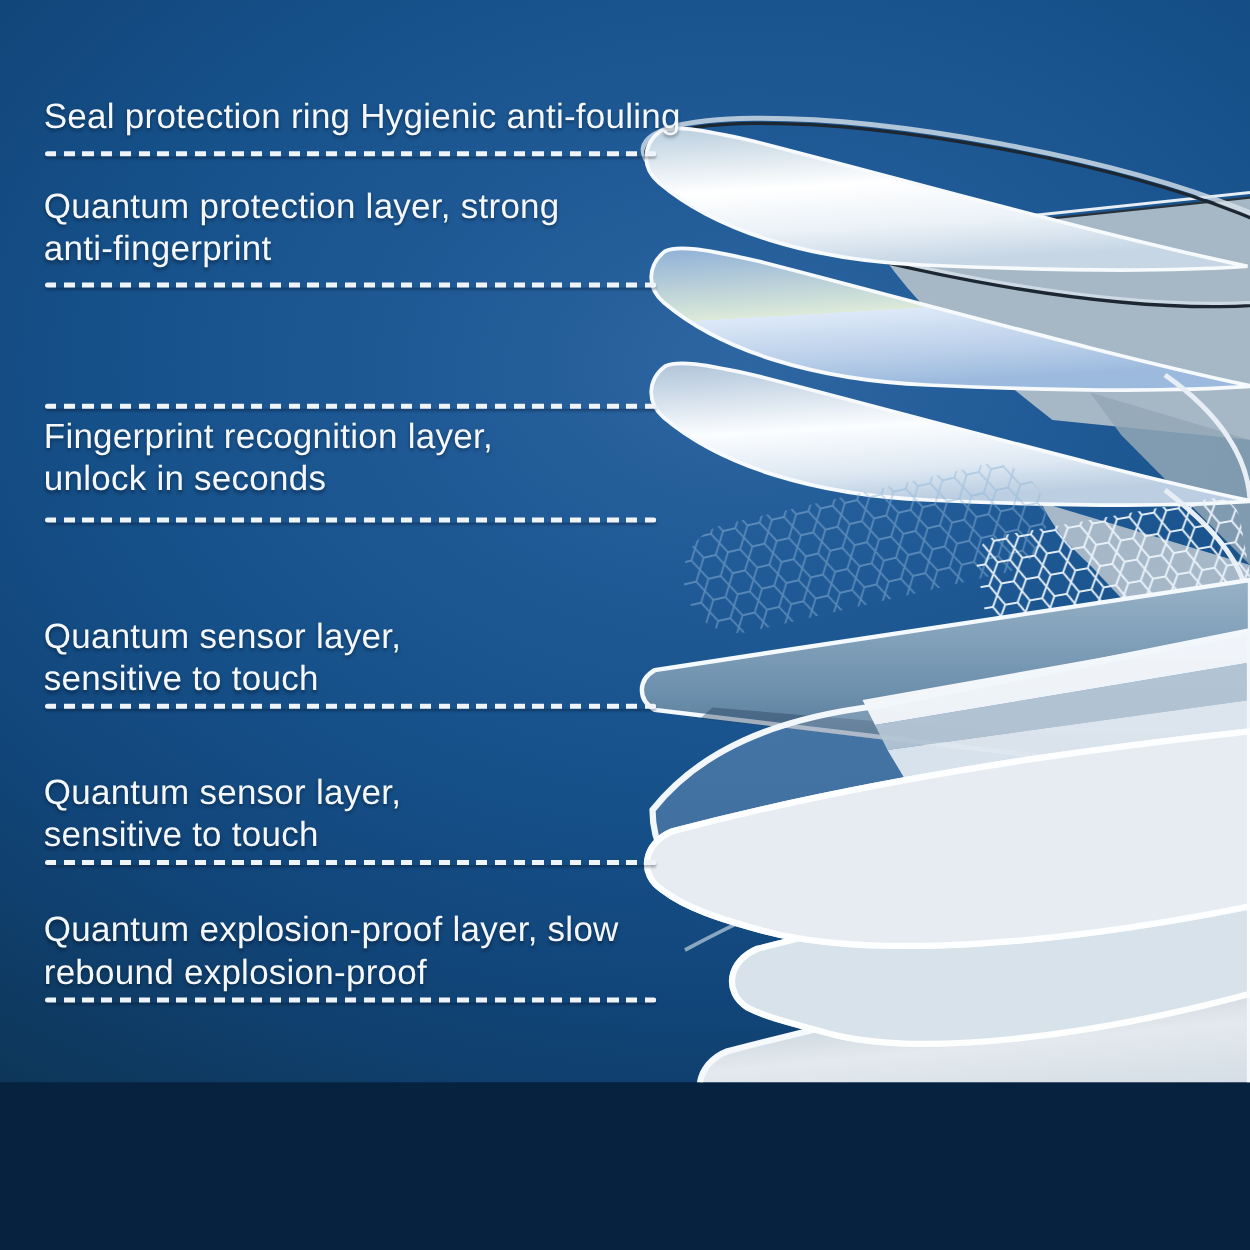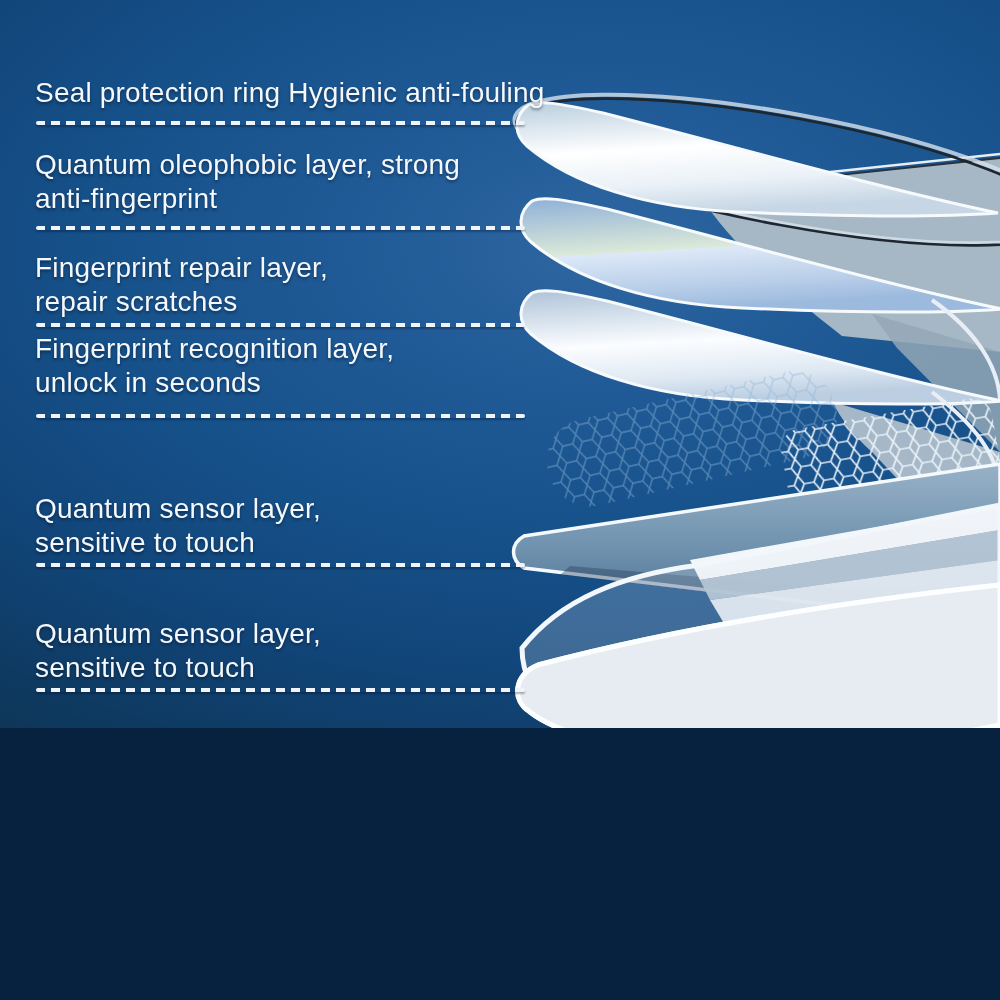--- a/index.html
+++ b/index.html
@@ -1,17 +1,17 @@
 <!DOCTYPE html>
 <html><head>
 <meta charset="utf-8">
 <style>
   html,body{margin:0;padding:0;background:#07223f;}
   #stage{
-    position:relative;width:1000px;height:728px;overflow:hidden;
+    position:relative;width:1000px;height:866px;overflow:hidden;
     font-family:"Liberation Sans","DejaVu Sans",sans-serif;
     background:
       radial-gradient(120% 95% at 60% 34%,
         #2e66a1 0%, #1f5a96 22%, #16518a 42%, #114579 62%, #0d3659 85%, #0b2d4e 100%);
   }
   svg.art{position:absolute;inset:0;display:block;}
   .label{
     position:absolute;left:35px;width:525px;
     color:#f4f8fc;font-size:28px;line-height:34px;
     white-space:pre-line;letter-spacing:.2px;
@@ -142,37 +142,37 @@
     <g>
       <path id="plA" d="M530,712 C511,700 514,675 538,665 C690,625 860,600 1000,585 L1000,725
                C850,755 700,768 612,745 C575,735 548,726 530,712 Z" fill="#e6ecf2" stroke="#fcfeff" stroke-width="5"></path>
       <use href="#plA" fill="url(#dm)" stroke="none" opacity="0.85"></use>
     </g>
   </svg>
 
   <div class="label" style="top:76px">Seal protection ring Hygienic anti-fouling</div>
   <div class="dash" style="top:121px"></div>
 
-  <div class="label" style="top:148px">Quantum oleophobic layer, strong
+  <div class="label" style="top:148px">Quantum protection layer, strong
 anti-fingerprint</div>
   <div class="dash" style="top:226px"></div>
 
-  <div class="label" style="top:251px">Fingerprint repair layer,
-repair scratches</div>
   <div class="dash" style="top:323px"></div>
 
   <div class="label" style="top:332px">Fingerprint recognition layer,
 unlock in seconds</div>
   <div class="dash" style="top:414px"></div>
 
   <div class="label" style="top:492px">Quantum sensor layer,
 sensitive to touch</div>
   <div class="dash" style="top:563px"></div>
 
   <div class="label" style="top:617px">Quantum sensor layer,
 sensitive to touch</div>
   <div class="dash" style="top:688px"></div>
 
+  <div class="label" style="top:727px">Quantum explosion-proof layer, slow
+rebound explosion-proof</div>
   <div class="dash" style="top:798px"></div>
 
   <div class="dash" style="top:913px"></div>
 
 </div>
 
 </body></html>

